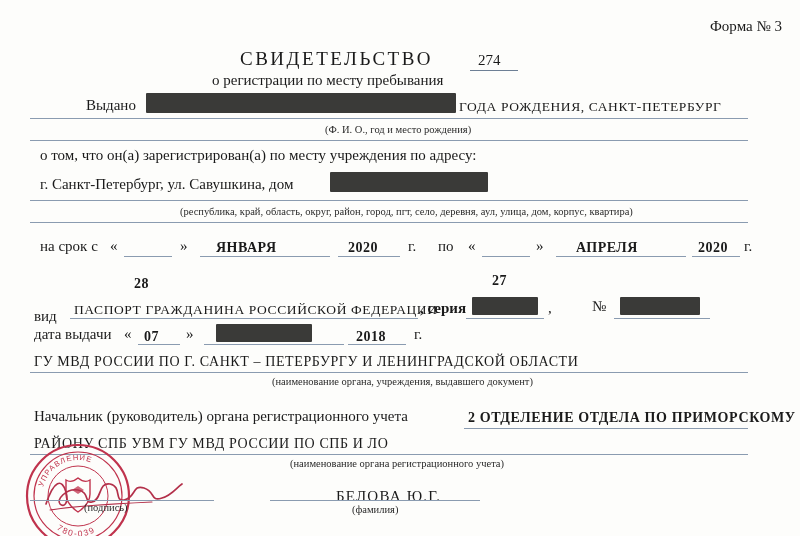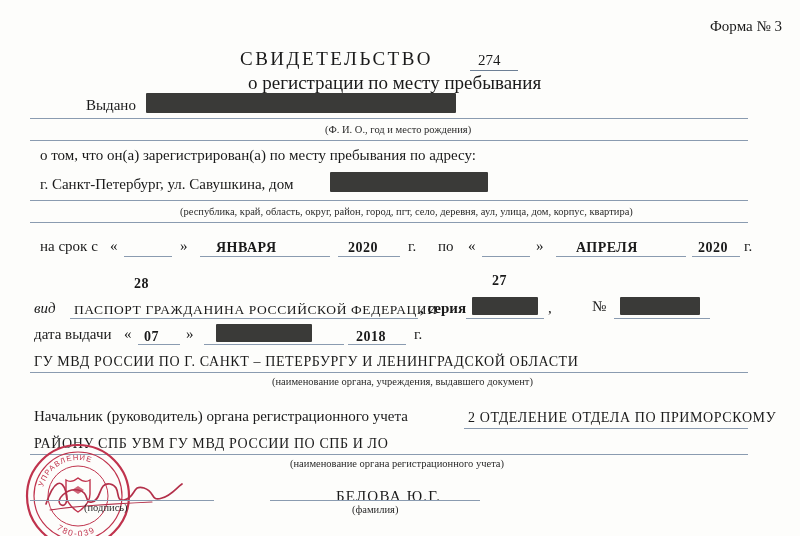--- a/index.html
+++ b/index.html
@@ -56,22 +56,21 @@
     position: absolute;
     left: 470px;
     top: 70px;
     width: 48px;
     border-bottom: 1px solid #6d7f95;
   }
   .subtitle {
     position: absolute;
     left: 212px;
     top: 72px;
-    font-size: 19px;
-    margin-left: 36px;
+    font-size: 15px;
   }
   .lbl { font-size: 15px; position: absolute; white-space: nowrap; }
   .small {
     position: absolute;
     font-size: 10.5px;
     color: #2a2a2a;
     text-align: center;
     white-space: nowrap;
   }
   .bold-val {
@@ -117,25 +116,26 @@
 
   <div class="form-no">Форма № 3</div>
 
   <div class="title">СВИДЕТЕЛЬСТВО</div>
   <div class="cert-num">274</div>
   <div class="cert-num-underline"></div>
   <div class="subtitle">о регистрации по месту пребывания</div>
 
   <div class="lbl" style="left:86px; top:97px;">Выдано</div>
   <div class="redact" style="left:146px; top:93px; width:310px; height:20px;"></div>
+  <div class="caps-val" style="left:459px; top:99px; font-size:13.5px;">ГОДА РОЖДЕНИЯ, САНКТ-ПЕТЕРБУРГ</div>
   <div class="line" style="left:30px; top:118px; width:718px;"></div>
   <div class="small" style="left:325px; top:124px;">(Ф. И. О., год и место рождения)</div>
   <div class="line" style="left:30px; top:140px; width:718px;"></div>
 
-  <div class="lbl" style="left:40px; top:147px;">о том, что он(а) зарегистрирован(а) по месту пребывания по адресу:</div>
+  <div class="lbl" style="left:40px; top:147px;">о том, что он(а) зарегистрирован(а) по месту учреждения по адресу:</div>
 
   <div class="lbl" style="left:40px; top:176px;">г. Санкт-Петербург, ул. Савушкина, дом</div>
   <div class="redact" style="left:330px; top:172px; width:158px; height:20px;"></div>
   <div class="line" style="left:30px; top:200px; width:718px;"></div>
   <div class="small" style="left:180px; top:206px;">(республика, край, область, округ, район, город, пгт, село, деревня, аул, улица, дом, корпус, квартира)</div>
   <div class="line" style="left:30px; top:222px; width:718px;"></div>
 
   <div class="lbl" style="left:40px; top:238px;">на срок с</div>
   <div class="lbl" style="left:110px; top:238px;">«</div>
   <div class="bold-val" style="left:134px; top:240px;margin-top:36px;">28</div>
@@ -151,21 +151,21 @@
   <div class="bold-val" style="left:492px; top:240px;margin-top:33px;">27</div>
   <div class="line" style="left:482px; top:256px; width:48px;"></div>
   <div class="lbl" style="left:536px; top:238px;">»</div>
   <div class="bold-val" style="left:576px; top:240px;">АПРЕЛЯ</div>
   <div class="line" style="left:556px; top:256px; width:130px;"></div>
   <div class="bold-val" style="left:698px; top:240px;">2020</div>
   <div class="line" style="left:692px; top:256px; width:48px;"></div>
   <div class="lbl" style="left:744px; top:238px;">г.</div>
 
 
-  <div class="lbl" style="left:34px; top:300px;font-style:italic;">вид</div>
+  <div class="lbl" style="left:34px; top:308px;">вид</div>
   <div class="caps-val" style="left:74px; top:302px;">ПАСПОРТ ГРАЖДАНИНА РОССИЙСКОЙ ФЕДЕРАЦИИ</div>
   <div class="line" style="left:70px; top:318px; width:348px;"></div>
   <div class="lbl" style="left:420px; top:300px;font-weight:bold;">, серия</div>
   <div class="redact" style="left:472px; top:297px; width:66px; height:18px;"></div>
   <div class="line" style="left:466px; top:318px; width:78px;"></div>
   <div class="lbl" style="left:548px; top:300px;">,</div>
   <div class="lbl" style="left:592px; top:298px;">№</div>
   <div class="redact" style="left:620px; top:297px; width:80px; height:18px;"></div>
   <div class="line" style="left:614px; top:318px; width:96px;"></div>
 
@@ -178,21 +178,21 @@
   <div class="line" style="left:204px; top:344px; width:140px;"></div>
   <div class="bold-val" style="left:356px; top:329px;">2018</div>
   <div class="line" style="left:348px; top:344px; width:58px;"></div>
   <div class="lbl" style="left:414px; top:326px;">г.</div>
 
   <div class="caps-val" style="left:34px; top:354px; font-size:14px;">ГУ  МВД  РОССИИ  ПО  Г. САНКТ – ПЕТЕРБУРГУ  И  ЛЕНИНГРАДСКОЙ ОБЛАСТИ</div>
   <div class="line" style="left:30px; top:372px; width:718px;"></div>
   <div class="small" style="left:272px; top:376px;">(наименование органа, учреждения, выдавшего документ)</div>
 
   <div class="lbl" style="left:34px; top:408px;">Начальник (руководитель) органа регистрационного учета</div>
-  <div class="caps-val" style="left:468px; top:410px; font-size:14px;">2 ОТДЕЛЕНИЕ ОТДЕЛА  ПО ПРИМОРСКОМУ</div>
+  <div class="caps-val" style="left:468px; top:410px; font-size:14px;font-weight:bold;">2 ОТДЕЛЕНИЕ ОТДЕЛА  ПО ПРИМОРСКОМУ</div>
   <div class="line" style="left:464px; top:428px; width:284px;"></div>
   <div class="caps-val" style="left:34px; top:436px; font-size:14px;">РАЙОНУ СПБ УВМ  ГУ  МВД РОССИИ  ПО СПБ  И  ЛО</div>
   <div class="line" style="left:30px; top:454px; width:718px;"></div>
   <div class="small" style="left:290px; top:458px;">(наименование органа регистрационного учета)</div>
 
   <div class="stamp">
     <svg width="108" height="108" viewBox="0 0 108 108" aria-hidden="true">
       <circle cx="54" cy="54" r="51" fill="none" stroke="#c0334d" stroke-width="2.2"></circle>
       <circle cx="54" cy="54" r="44" fill="none" stroke="#c0334d" stroke-width="1.2"></circle>
       <circle cx="54" cy="54" r="30" fill="none" stroke="#c0334d" stroke-width="1"></circle>

